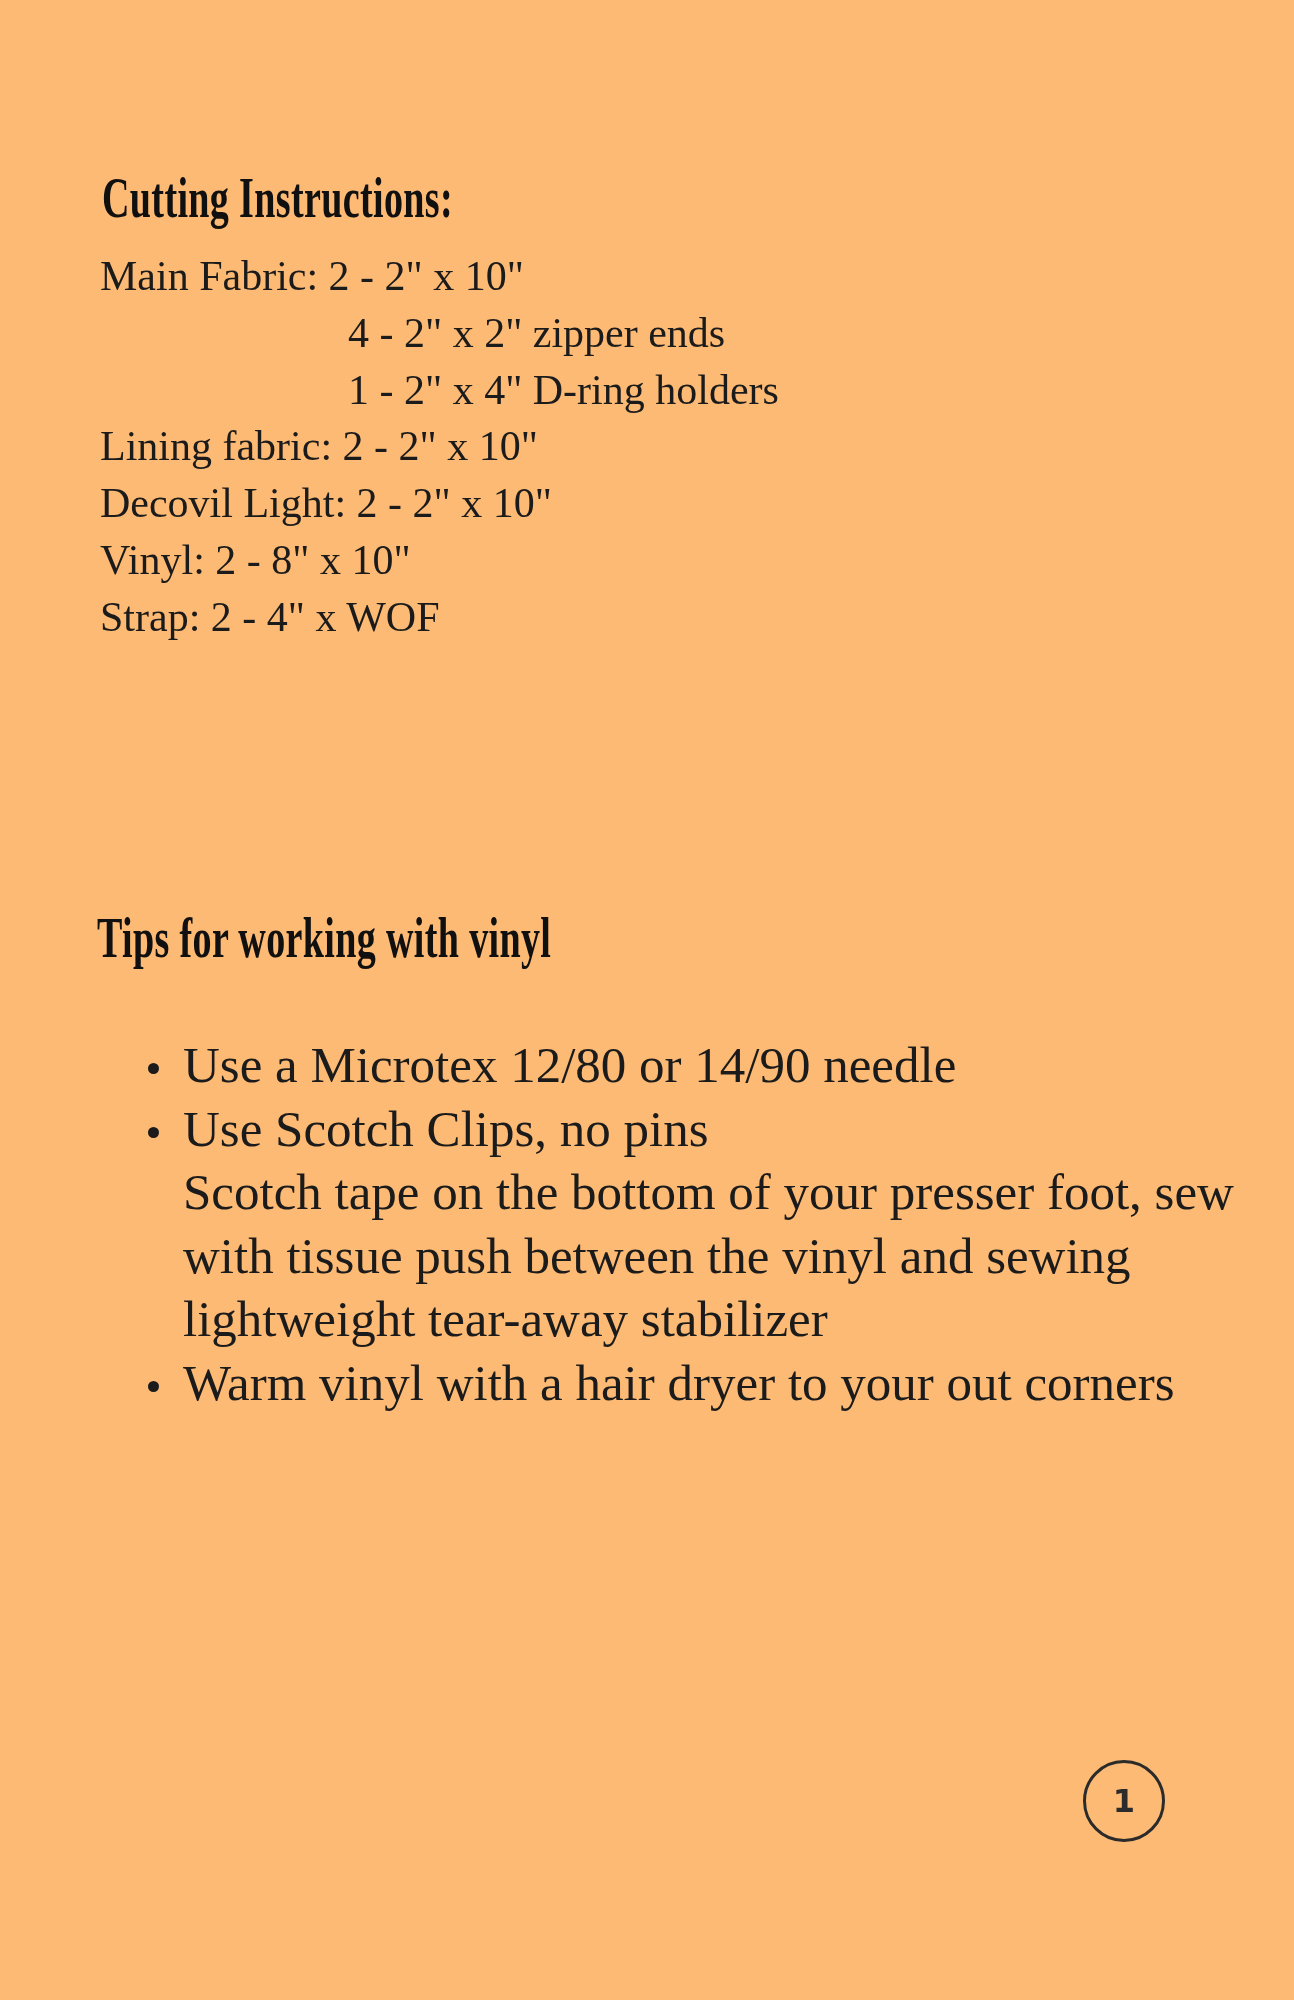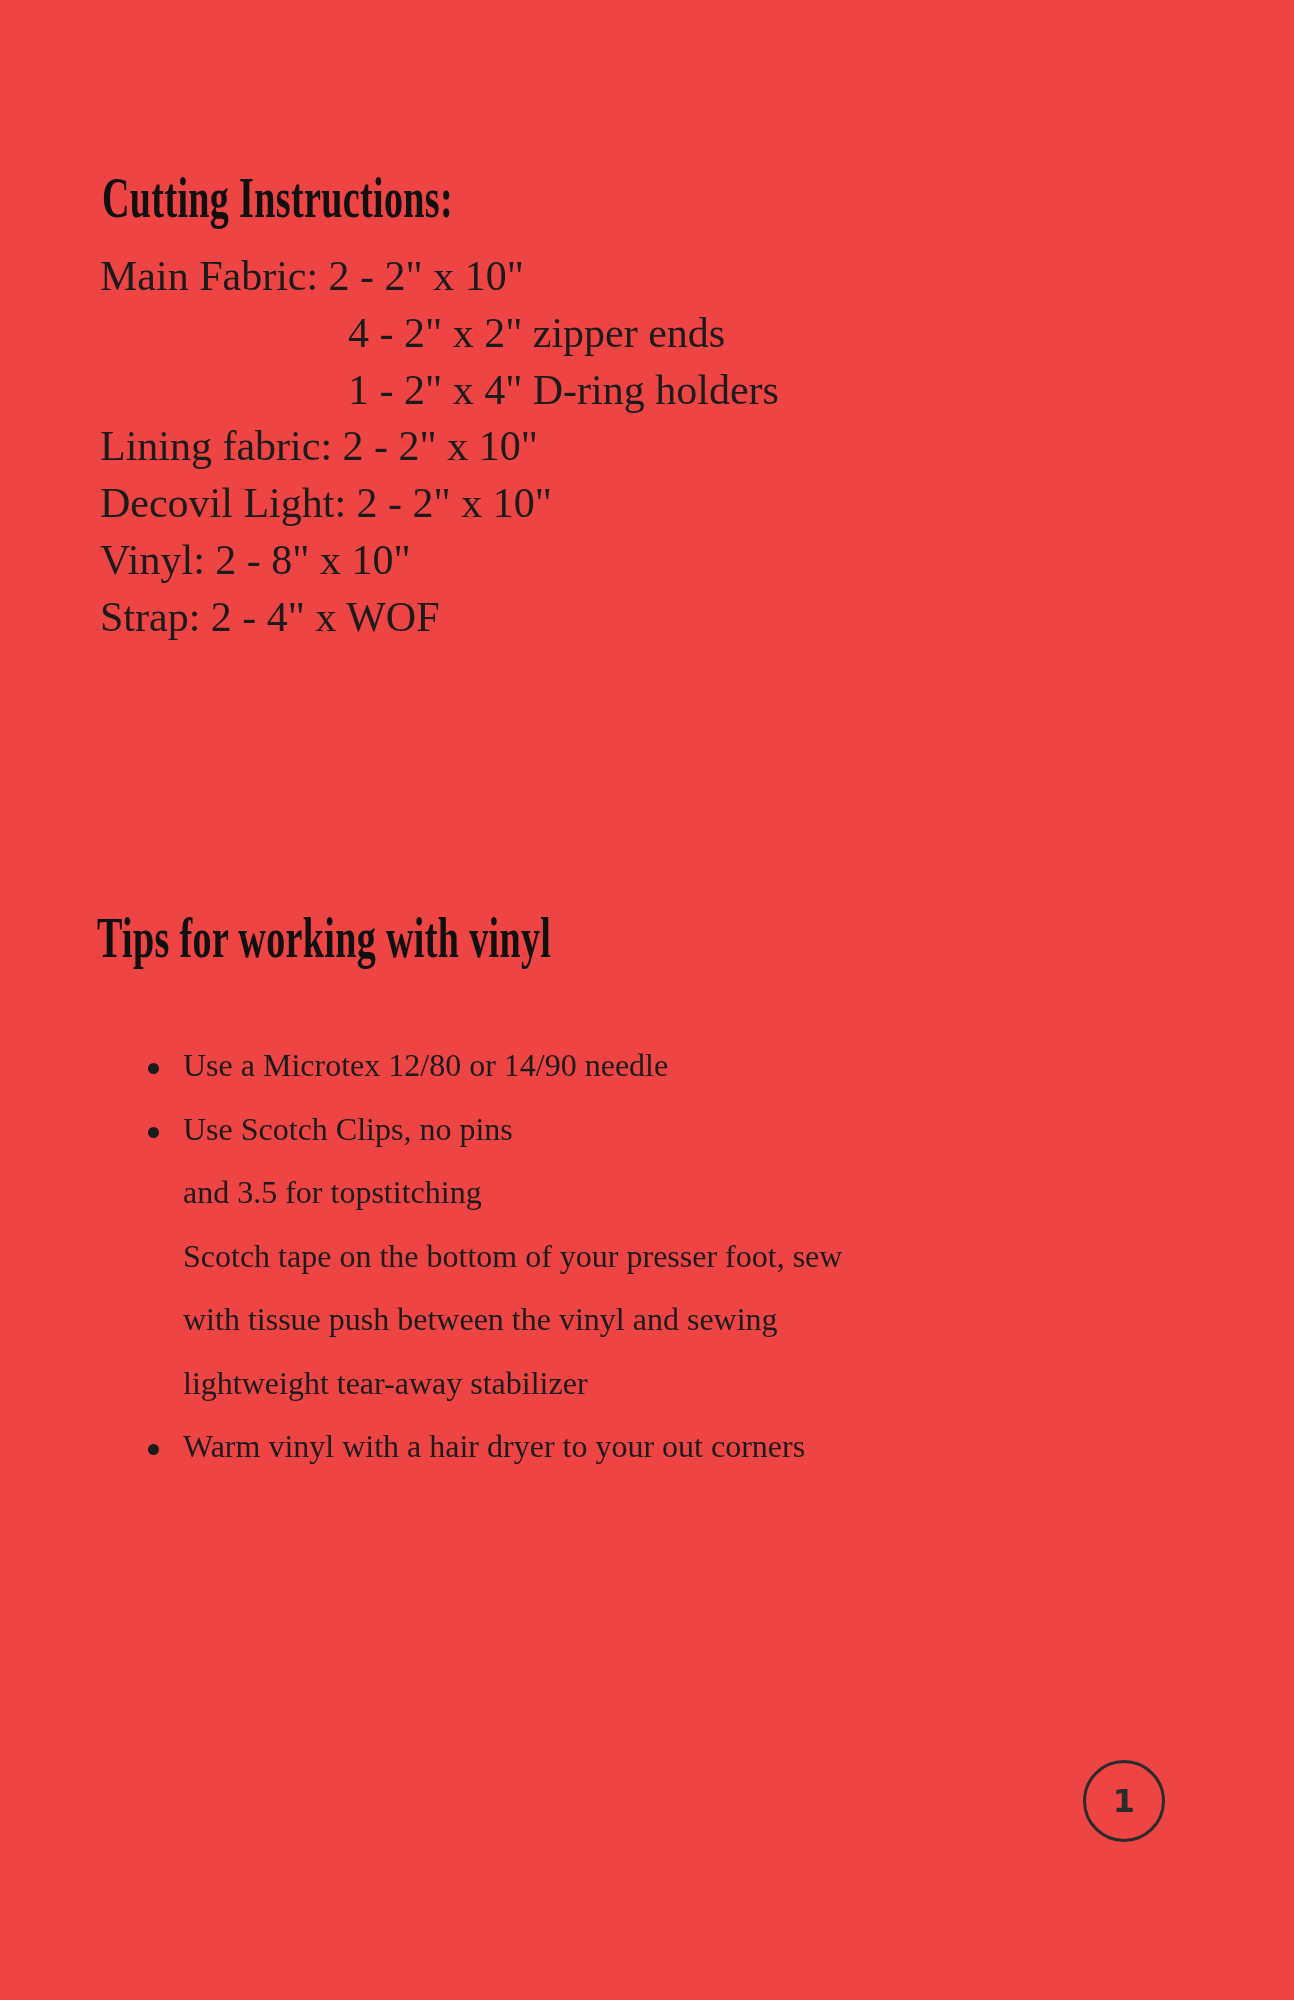--- a/index.html
+++ b/index.html
@@ -4,21 +4,21 @@
 <style>
   html, body {
     margin: 0;
     padding: 0;
     background: #ffffff;
   }
   .page {
     position: relative;
     width: 1294px;
     height: 2000px;
-    background: #ef4444;
+    background: #fdba74;
     color: #1b1b1b;
     font-family: "Liberation Serif", "DejaVu Serif", serif;
     overflow: hidden;
   }
   .heading {
     position: absolute;
     margin: 0;
     font-family: "Liberation Serif", "DejaVu Serif", serif;
     font-weight: 700;
     font-size: 56px;
@@ -39,21 +39,21 @@
     font-size: 42px;
     line-height: 56.8px;
   }
   .cut-line { white-space: nowrap; }
   .cut-line.indent { padding-left: 248px; }
 
   .tip-list {
     position: absolute;
     left: 183px;
     top: 1034px;
-    font-size: 32px;
+    font-size: 51px;
     line-height: 63.5px;
   }
   .tip-line {
     position: relative;
     white-space: nowrap;
   }
   .tip-line.bullet::before {
     content: "";
     position: absolute;
     left: -35px;
@@ -99,21 +99,20 @@
     <div class="cut-line">Decovil Light: 2 - 2" x 10"</div>
     <div class="cut-line">Vinyl: 2 - 8" x 10"</div>
     <div class="cut-line">Strap: 2 - 4" x WOF</div>
   </div>
 
   <h2 class="heading" id="tips-heading">Tips for working with vinyl</h2>
 
   <div class="tip-list">
     <div class="tip-line bullet">Use a Microtex 12/80 or 14/90 needle</div>
     <div class="tip-line bullet">Use Scotch Clips, no pins</div>
-    <div class="tip-line">and 3.5 for topstitching</div>
     <div class="tip-line">Scotch tape on the bottom of your presser foot, sew</div>
     <div class="tip-line">with tissue push between the vinyl and sewing</div>
     <div class="tip-line">lightweight tear-away stabilizer</div>
     <div class="tip-line bullet">Warm vinyl with a hair dryer to your out corners</div>
   </div>
 
   <div class="page-badge">
     <span>1</span>
   </div>
 

